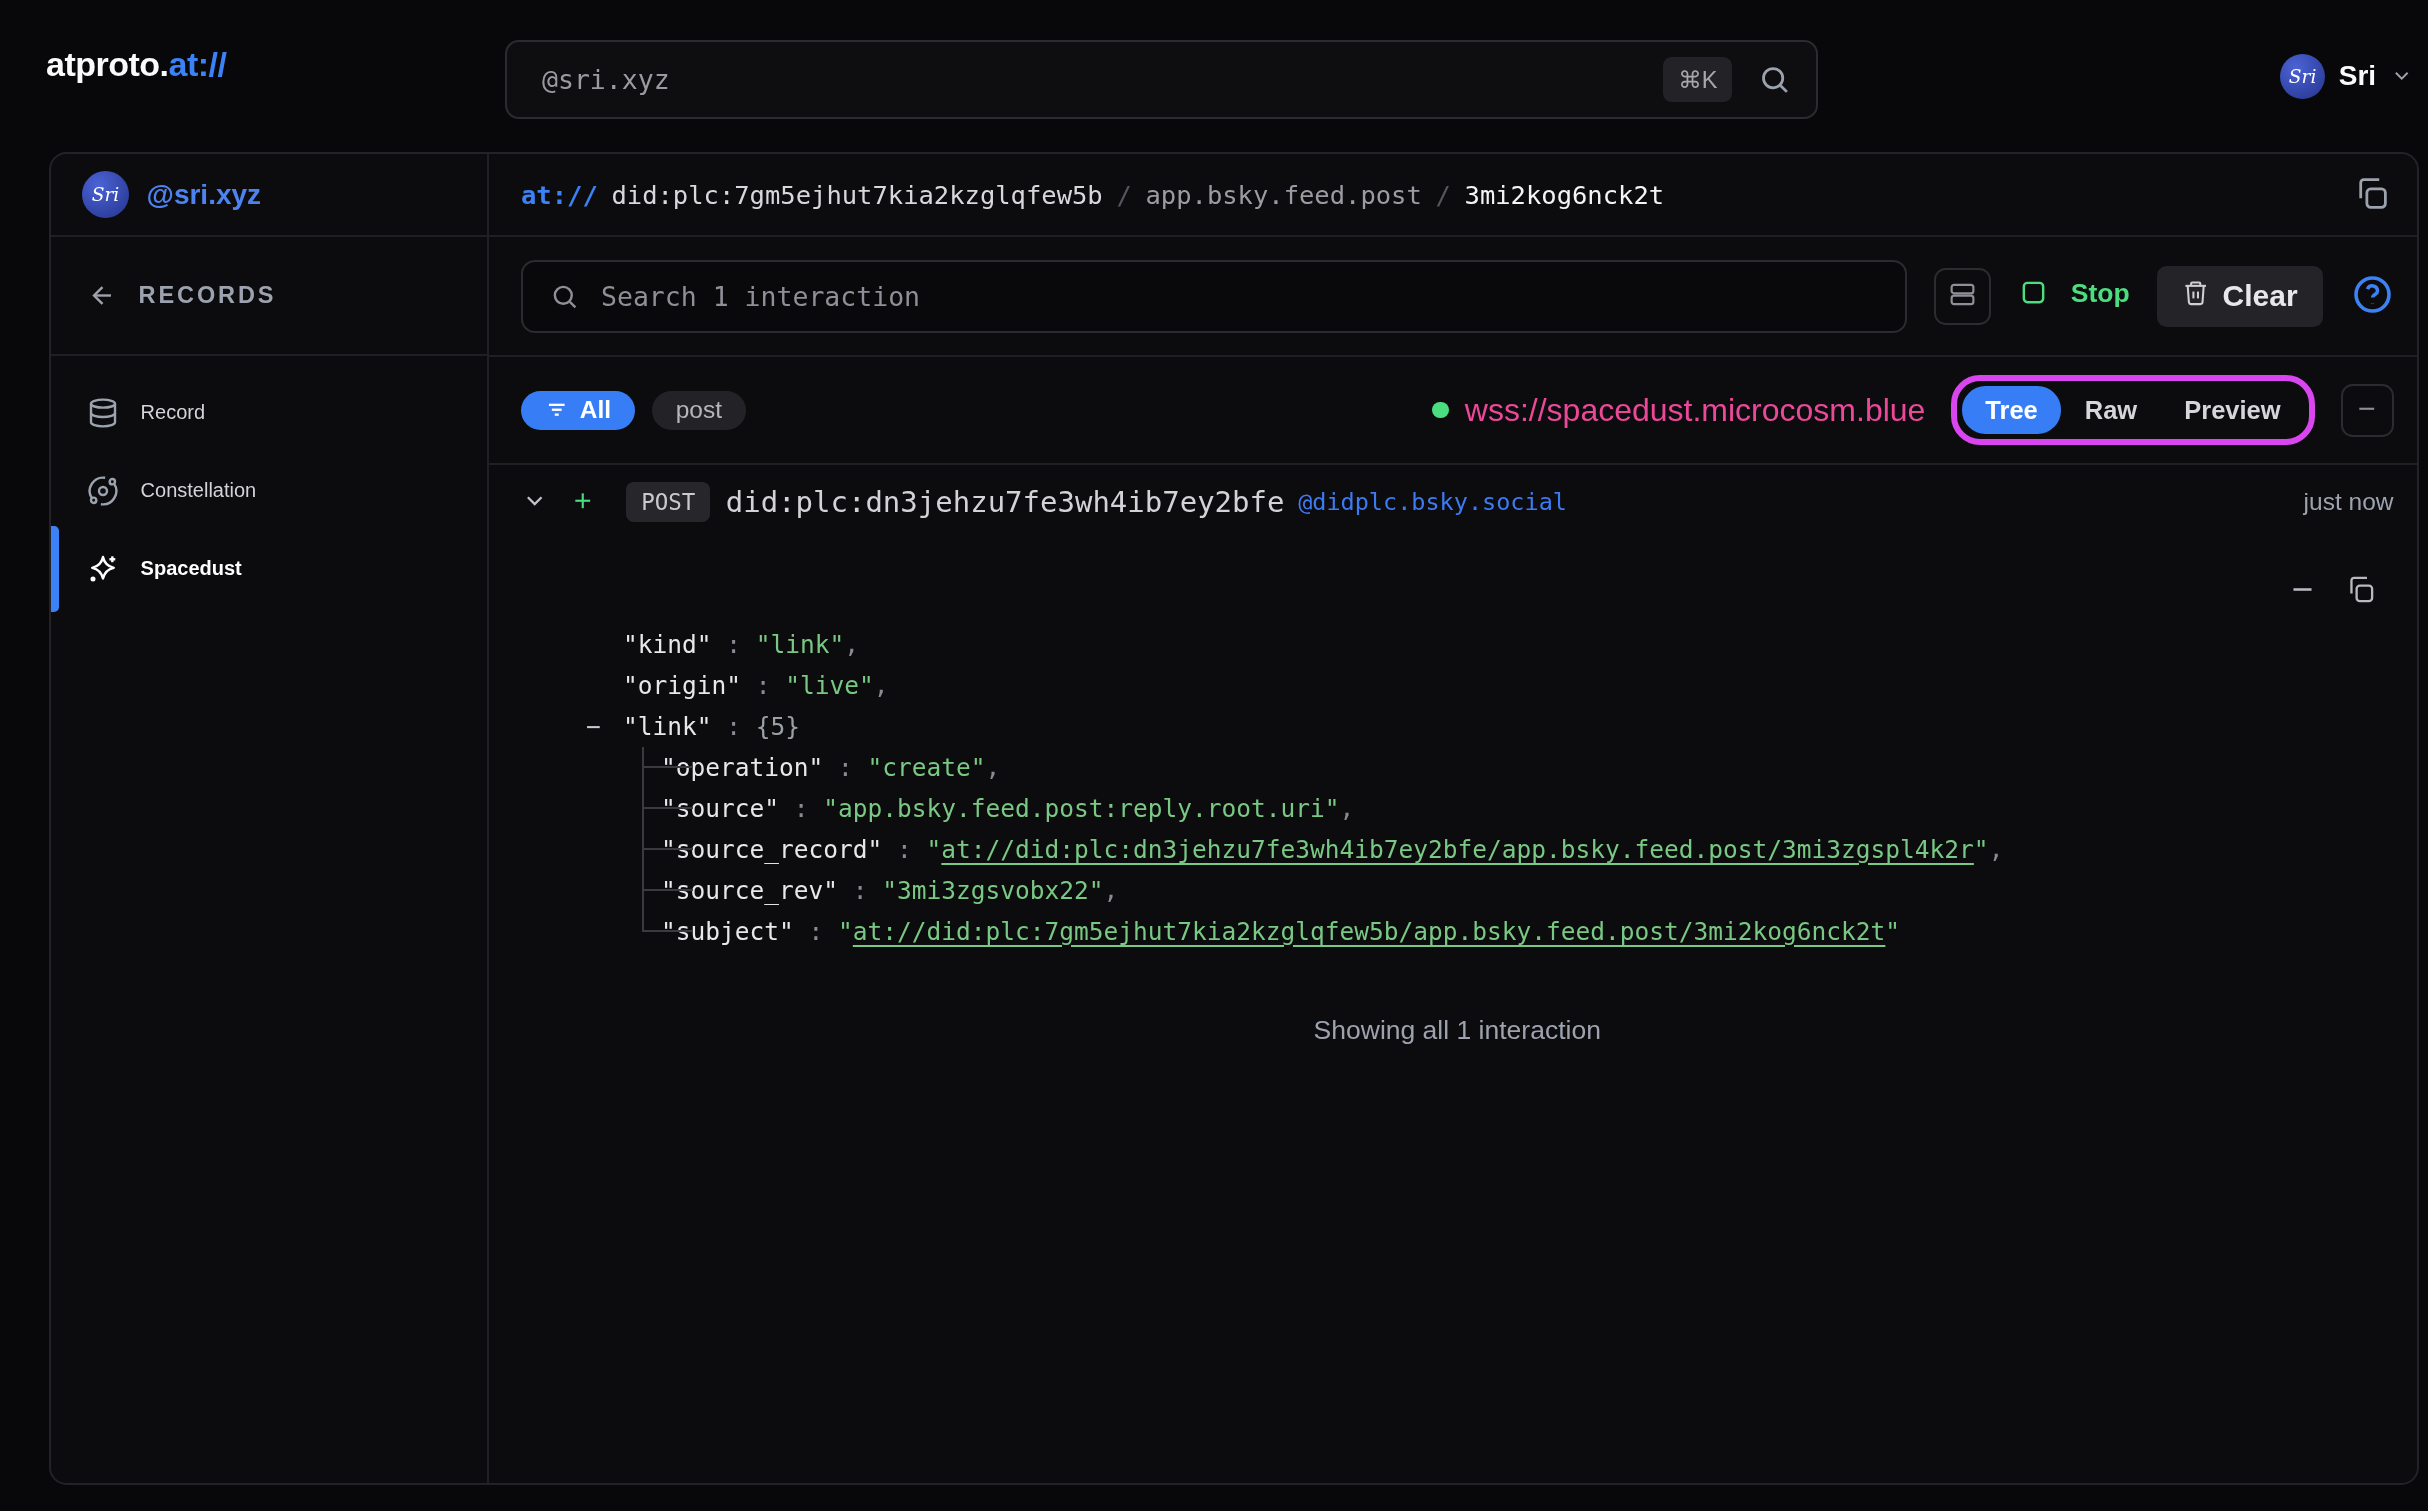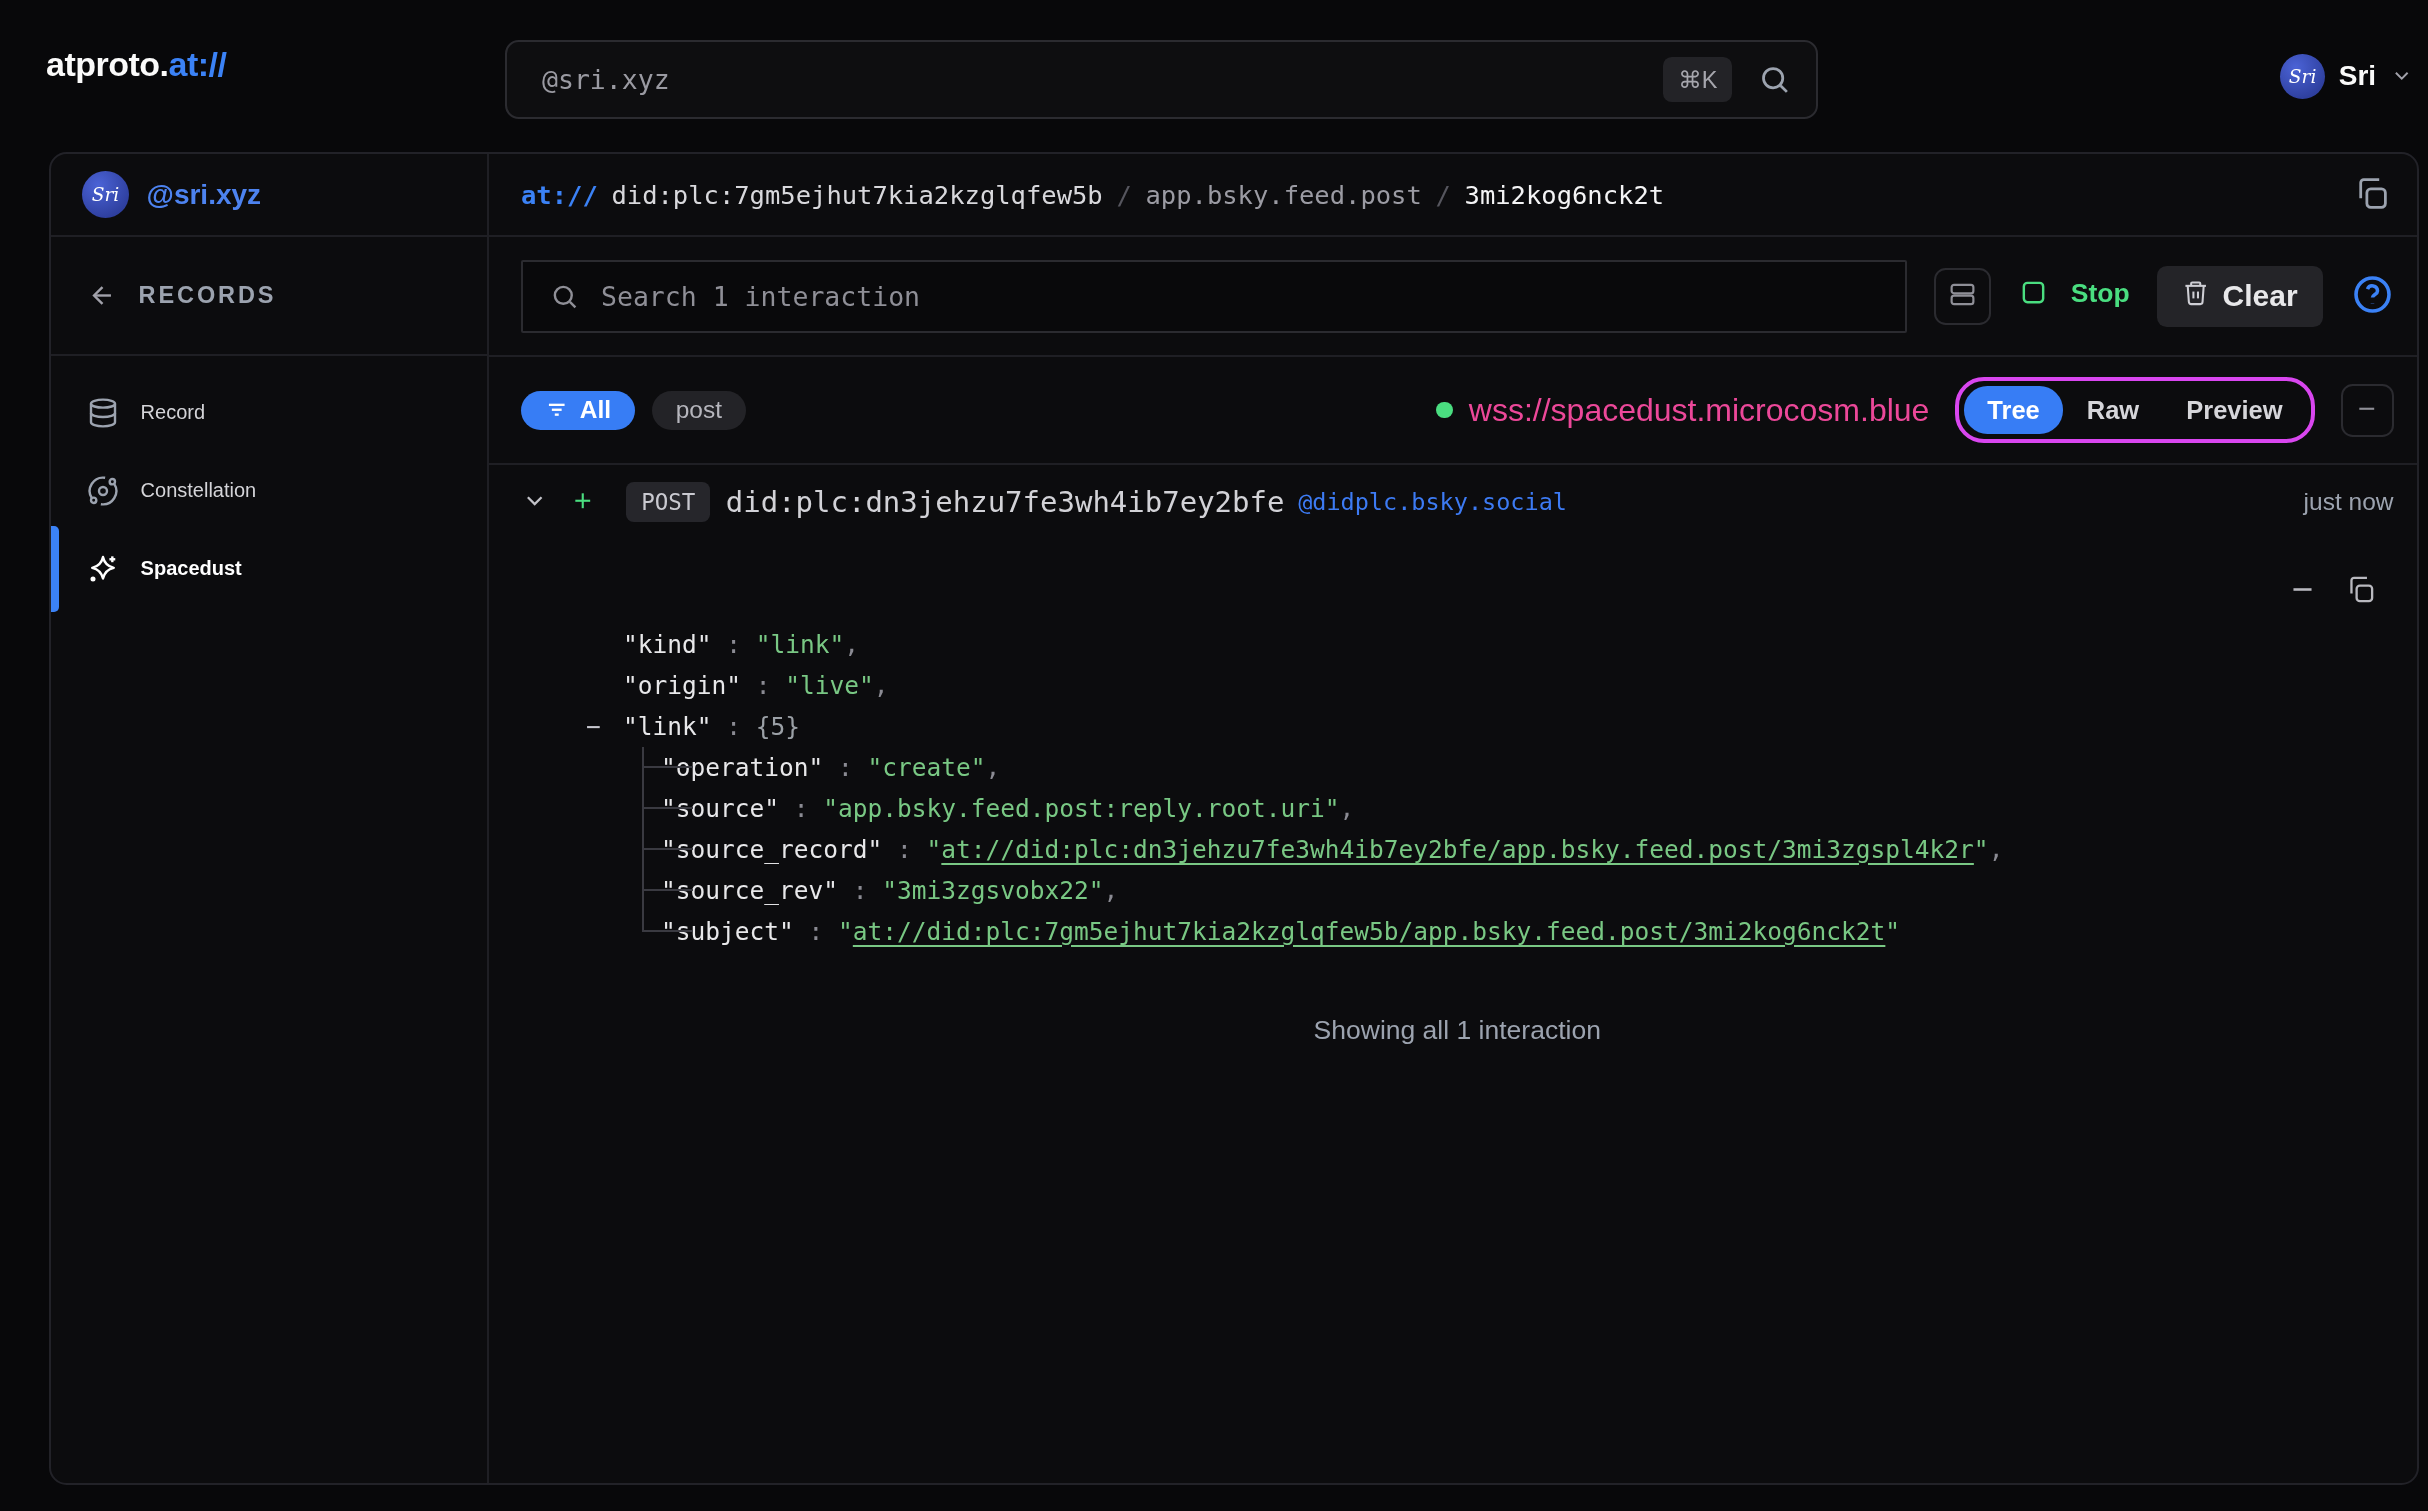--- a/index.html
+++ b/index.html
@@ -72,21 +72,21 @@
   .crumb .sep { color:#56565e; }
   .crumb .coll { color:#9b9ba3; }
   .crumb .rkey { color:#f4f4f5; font-weight:400; }
   .iconbtn { background:none; border:none; cursor:pointer; color:#9ca3af; display:flex;
              align-items:center; justify-content:center; }
   .crumb-copy { margin-left:auto; }
   .crumb-copy svg { width:37px; height:37px; }
 
   .tool-row { height:120px; border-bottom:2px solid #1f1f24; display:flex; align-items:center;
               padding:0 23.5px 0 32px; gap:27.4px; }
-  .int-search { flex:1; height:73px; border:2px solid #2b2b30; border-radius:2px; background:#09090b;
+  .int-search { flex:1; height:73px; border:2px solid #2b2b30; border-radius:14px; background:#09090b;
                 display:flex; align-items:center; gap:21.6px; padding:0 27.4px; }
   .int-search .sicon { width:29px; height:29px; color:#8f8f97; }
   .int-search input { flex:1; background:transparent; border:none; outline:none;
                 font-family:"DejaVu Sans Mono","Liberation Mono",monospace;
                 font-size:26.5px; color:#d4d4d8; }
   .int-search input::placeholder { color:#8f8f97; opacity:1; }
   .sqbtn { width:57px; height:57px; border:2px solid #2b2b30; border-radius:11.8px; background:transparent;
            display:flex; align-items:center; justify-content:center; color:#8f8f97; cursor:pointer; }
   .sqbtn svg { width:29px; height:29px; }
   .stopbtn { display:flex; align-items:flex-start; gap:23px; background:none; border:none; cursor:pointer;
@@ -104,21 +104,21 @@
   .chips { display:flex; align-items:center; gap:17.6px; }
   .chip { display:flex; align-items:center; gap:11.8px; height:39px; border-radius:25.5px;
           padding:0 23.5px; border:none; cursor:pointer; font-size:24.5px; font-weight:600; }
   .chip.all { background:#377df5; color:#ffffff; }
   .chip.all svg { width:23.5px; height:23.5px; }
   .chip.plain { background:#232327; color:#b6b6bd; font-weight:500; }
   .filter-right { display:flex; align-items:center; gap:25.5px; }
   .conn { display:flex; align-items:center; gap:15.7px; }
   .dot { width:16.7px; height:16.7px; border-radius:50%; background:#4ade80; }
   .conn-url { font-size:32px; color:#ec4899; }
-  .segmented { display:flex; align-items:center; border:4px solid #d946ef; border-radius:29px;
+  .segmented { display:flex; align-items:center; border:6px solid #d946ef; border-radius:29px;
                padding:4.9px; }
   .seg { border:none; background:transparent; color:#d6d6da; font-size:25.5px; font-weight:600;
          padding:9.8px 23.5px; border-radius:23.5px; cursor:pointer; }
   .seg.active { background:#377df5; color:#ffffff; }
   .collapse-all { width:53px; height:53px; }
   .collapse-all svg { width:25.5px; height:25.5px; }
 
   
   .content { flex:1; position:relative; padding:0 23.5px 0 32px; }
   .post-row { height:74px; display:flex; align-items:center; }

